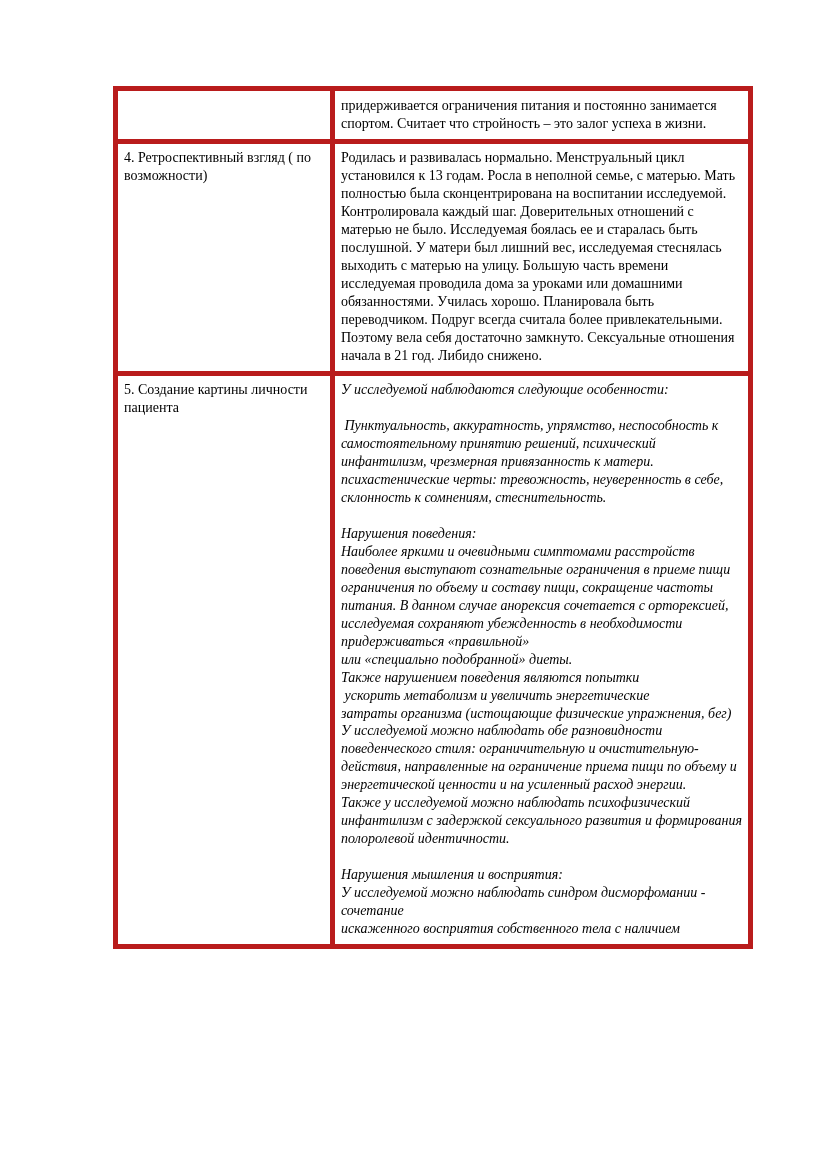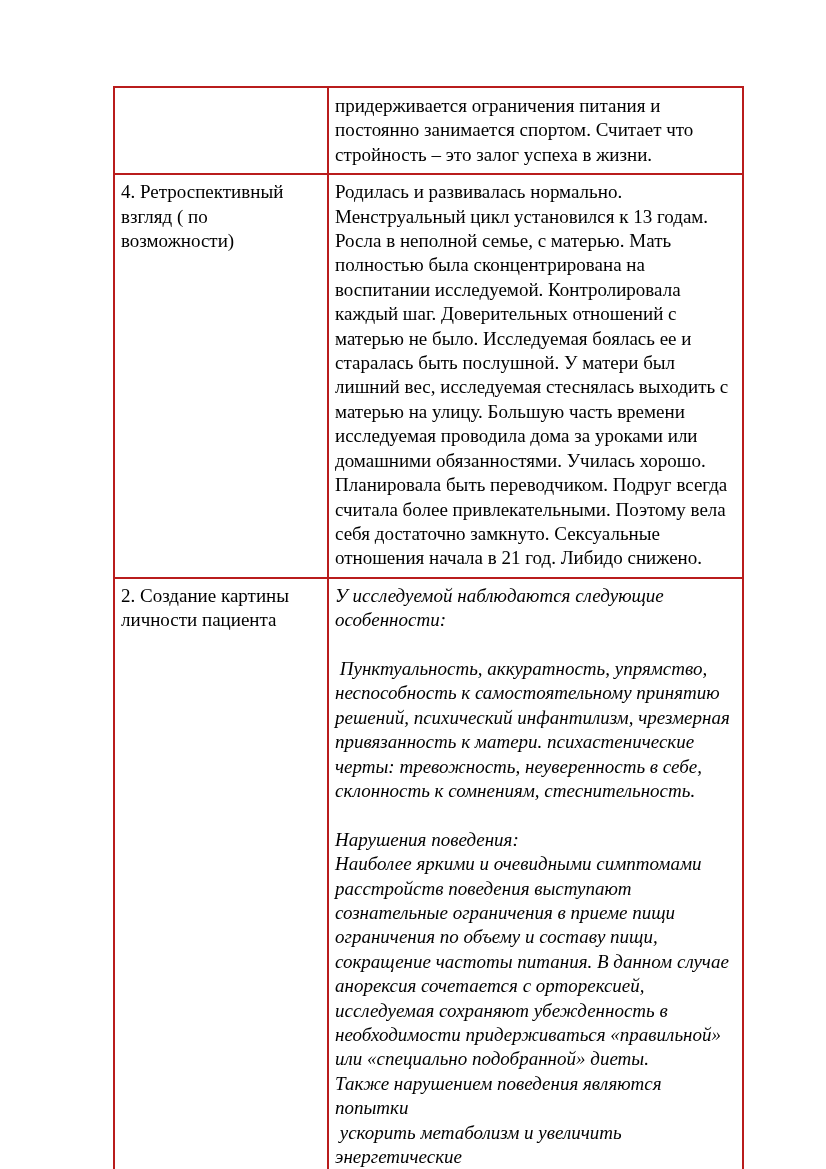--- a/index.html
+++ b/index.html
@@ -20,24 +20,24 @@
     height: 1169px;
     box-sizing: border-box;
     padding: 86px 100px 0 113px;
   }
   table.doc-table {
     border-collapse: collapse;
     width: 601px;
     table-layout: fixed;
   }
   table.doc-table td {
-    border: 2px solid #b91c1c;
+    border: 5px solid #b91c1c;
     vertical-align: top;
     padding: 5px 6px 6px 6px;
-    font-size: 19px;
+    font-size: 14px;
     line-height: 1.285;
   }
   td.col-label {
     width: 200px;
   }
   td.col-body {
     width: 401px;
   }
   .cell-text {
     white-space: pre-wrap;
@@ -83,21 +83,21 @@
       <tr>
         <td class="col-label label-pad-1">
           <span class="label-text">4. Ретроспективный взгляд ( по возможности)</span>
         </td>
         <td class="col-body">
           <span class="cell-text">Родилась и развивалась нормально. Менструальный цикл установился к 13 годам. Росла в неполной семье, с матерью. Мать полностью была сконцентрирована на воспитании исследуемой. Контролировала каждый шаг. Доверительных отношений с матерью не было. Исследуемая боялась ее и старалась быть послушной. У матери был лишний вес, исследуемая стеснялась выходить с матерью на улицу. Большую часть времени исследуемая проводила дома за уроками или домашними обязанностями. Училась хорошо. Планировала быть переводчиком. Подруг всегда считала более привлекательными. Поэтому вела себя достаточно замкнуто. Сексуальные отношения начала в 21 год. Либидо снижено.</span>
         </td>
       </tr>
       <tr>
         <td class="col-label label-pad-2">
-          <span class="label-text">2. Создание картины личности пациента</span>
+          <span class="label-text">5. Создание картины личности пациента</span>
         </td>
         <td class="col-body body-pad-2">
           <span class="cell-text">У исследуемой наблюдаются следующие особенности:
 
  Пунктуальность, аккуратность, упрямство, неспособность к самостоятельному принятию решений, психический инфантилизм, чрезмерная привязанность к матери. психастенические черты: тревожность, неуверенность в себе, склонность к сомнениям, стеснительность.
 
 Нарушения поведения:
 Наиболее яркими и очевидными симптомами расстройств поведения выступают сознательные ограничения в приеме пищи ограничения по объему и составу пищи, сокращение частоты питания. В данном случае анорексия сочетается с орторексией, исследуемая сохраняют убежденность в необходимости придерживаться «правильной»
 или «специально подобранной» диеты.
 Также нарушением поведения являются попытки

